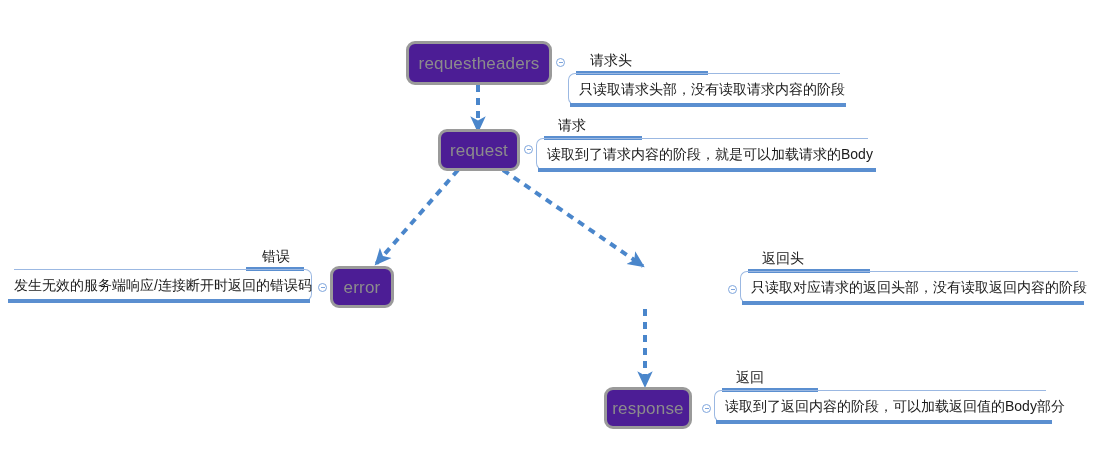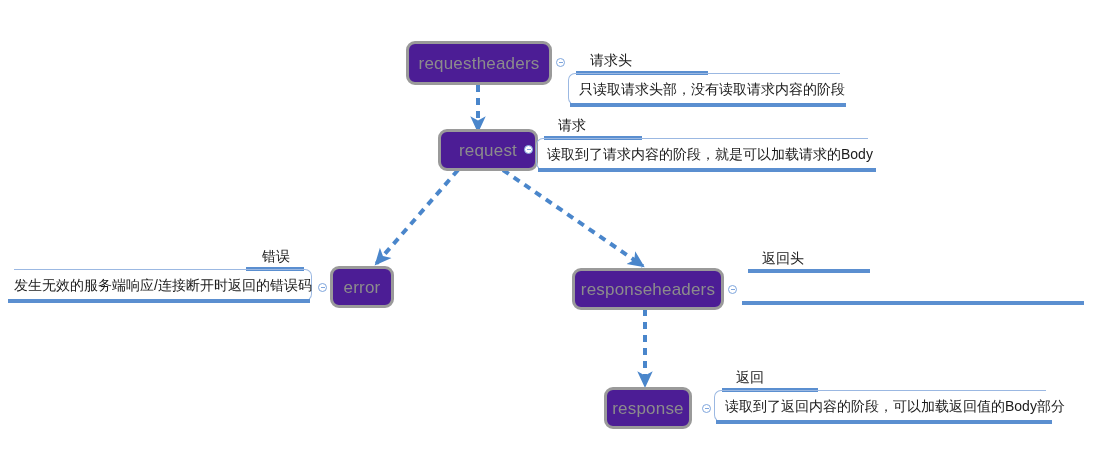--- a/index.html
+++ b/index.html
@@ -131,46 +131,46 @@
   <div class="node" style="left:406px;top:41px;width:146px;height:44px;">requestheaders</div>
   <div class="toggle" style="left:556px;top:58px;"></div>
 
   <div class="callout right" style="left:568px;top:22px;width:278px;height:56px;margin-top:31px;">
     <div class="title">请求头</div>
     <div class="bar-top" style="width:132px;"></div>
     <div class="body" style="width:272px;">只读取请求头部，没有读取请求内容的阶段</div>
     <div class="bar-bottom" style="width:276px;"></div>
   </div>
 
-  <div class="node" style="left:438px;top:129px;width:100px;height:42px;">request</div>
+  <div class="node" style="left:438px;top:129px;width:82px;height:42px;">request</div>
   <div class="toggle" style="left:524px;top:145px;"></div>
 
   <div class="callout right" style="left:536px;top:118px;width:340px;height:56px;">
     <div class="title">请求</div>
     <div class="bar-top" style="width:98px;"></div>
     <div class="body" style="width:332px;">读取到了请求内容的阶段，就是可以加载请求的Body</div>
     <div class="bar-bottom" style="width:338px;"></div>
   </div>
 
   <div class="node" style="left:330px;top:266px;width:64px;height:42px;">error</div>
   <div class="toggle" style="left:318px;top:283px;"></div>
 
   <div class="callout left" style="left:8px;top:249px;width:304px;height:56px;">
     <div class="title">错误</div>
     <div class="bar-top" style="width:58px;"></div>
     <div class="body" style="width:298px;">发生无效的服务端响应/连接断开时返回的错误码</div>
     <div class="bar-bottom" style="width:302px;"></div>
   </div>
 
-  <div class="node" style="left:572px;top:268px;width:152px;height:42px;">responseheaders</div>
   <div class="toggle" style="left:728px;top:285px;"></div>
 
   <div class="callout right" style="left:740px;top:251px;width:344px;height:56px;">
     <div class="title">返回头</div>
     <div class="bar-top" style="width:122px;"></div>
+    <div class="body" style="width:338px;">只读取对应请求的返回头部，没有读取返回内容的阶段</div>
     <div class="bar-bottom" style="width:342px;"></div>
   </div>
 
   <div class="node" style="left:604px;top:387px;width:88px;height:42px;">response</div>
   <div class="toggle" style="left:702px;top:404px;"></div>
 
   <div class="callout right" style="left:714px;top:370px;width:338px;height:56px;">
     <div class="title">返回</div>
     <div class="bar-top" style="width:96px;"></div>
     <div class="body" style="width:332px;">读取到了返回内容的阶段，可以加载返回值的Body部分</div>

